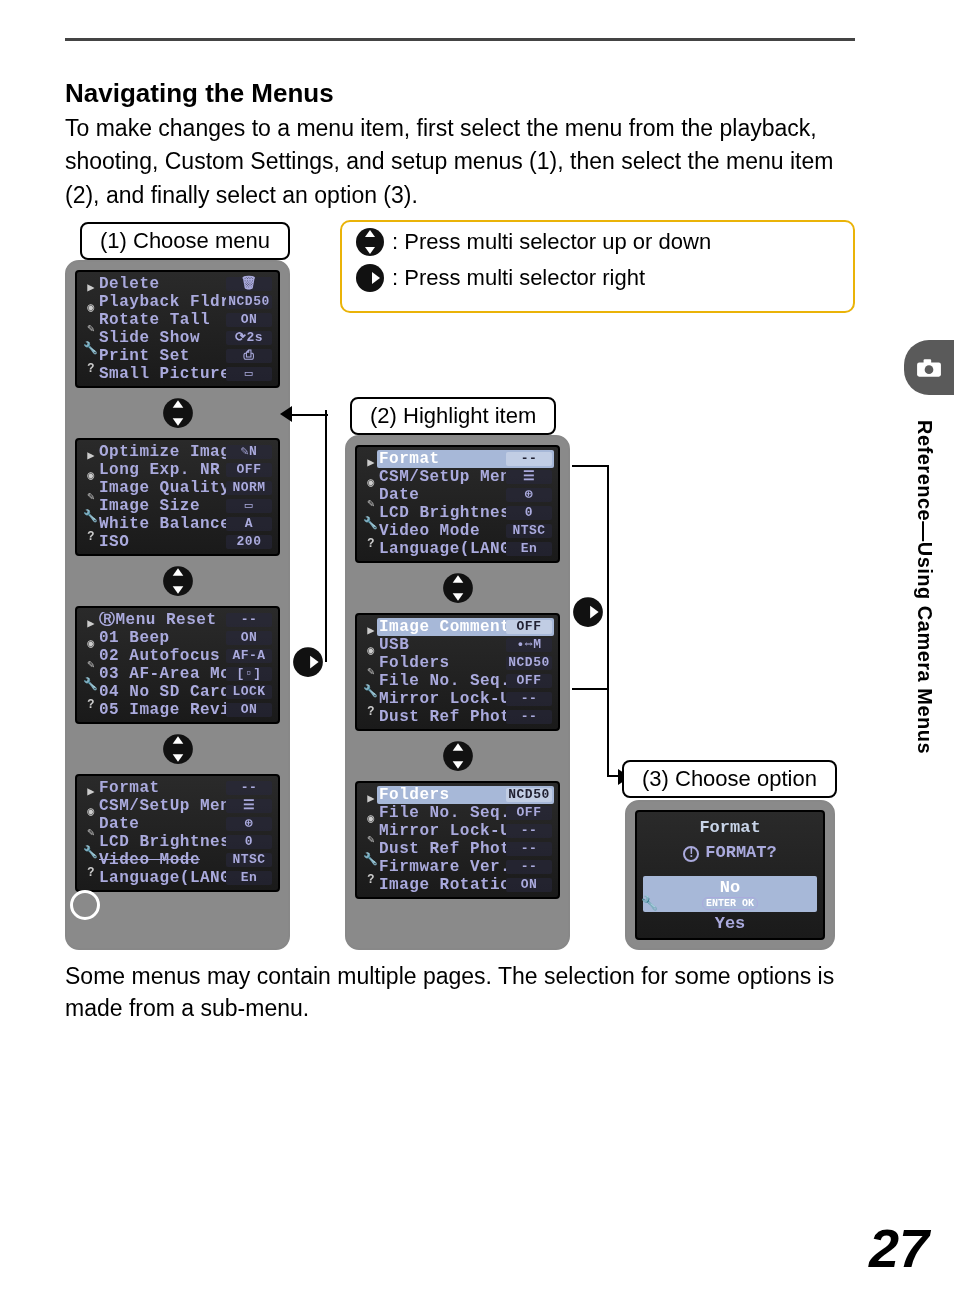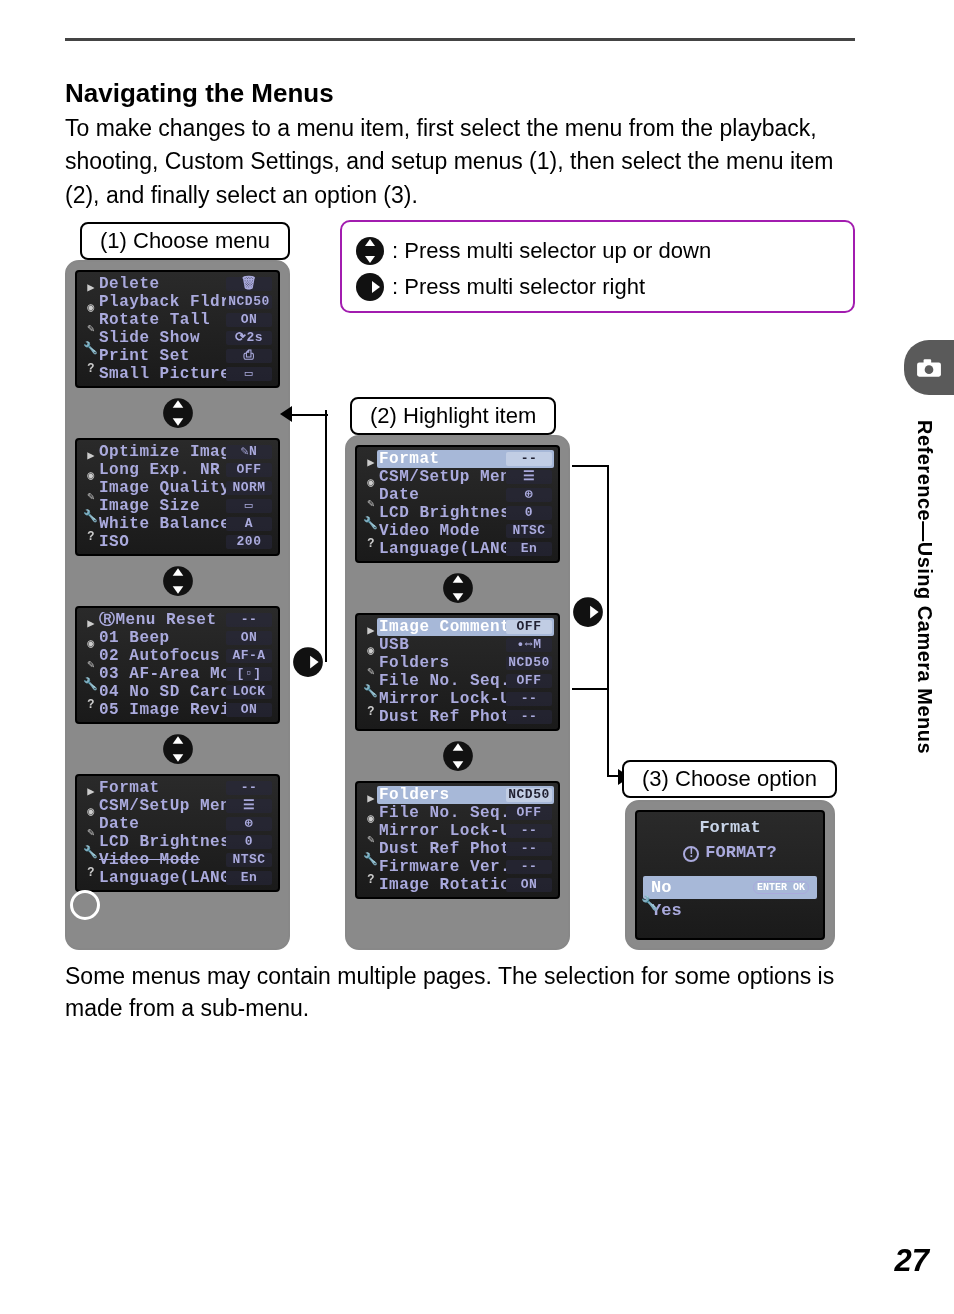--- a/index.html
+++ b/index.html
@@ -1,46 +1,46 @@
 <!DOCTYPE html>
 <html><head>
 <meta charset="utf-8">
 <style>
   * { box-sizing: border-box; margin: 0; padding: 0; }
   body { font-family: "Helvetica Neue", Arial, sans-serif; background: #fff; width: 954px; height: 1314px; position: relative; color: #000; }
   .page { position: absolute; left: 0; top: 0; width: 954px; height: 1314px; }
   .side-tab { position: absolute; right: 0; top: 340px; width: 50px; height: 55px; background: #5a5a5a; border-radius: 25px 0 0 25px; display: flex; align-items: center; justify-content: center; }
   .side-tab svg { width: 26px; height: 20px; fill: #fff; }
   .side-label { position: absolute; right: 18px; top: 420px; writing-mode: vertical-rl; font-weight: bold; font-size: 20px; letter-spacing: 0.5px; }
-  .page-num { position: absolute; right: 25px; bottom: 35px; font-size: 31px; font-style: italic; font-weight: bold; }
+  .page-num { position: absolute; right: 25px; bottom: 35px; font-size: 54px; font-style: italic; font-weight: bold; }
   .hr-top { position: absolute; left: 65px; top: 38px; width: 790px; height: 3px; background: #444; }
   .heading { position: absolute; left: 65px; top: 78px; font-size: 26px; font-weight: bold; }
   .intro { position: absolute; left: 65px; top: 112px; width: 790px; font-size: 23px; line-height: 1.45; }
-  .legend-box { position: absolute; left: 340px; top: 220px; width: 515px; height: 93px; border: 2px solid #a21caf; border-radius: 10px; padding: 14px 12px; font-size: 22px; }
+  .legend-box { position: absolute; left: 340px; top: 220px; width: 515px; height: 93px; border: 2px solid #eab308; border-radius: 10px; padding: 5px 12px; font-size: 22px; }
   .legend-row { display: flex; align-items: center; margin-bottom: 6px; }
   .legend-icon { width: 32px; height: 30px; margin-right: 6px; display:inline-flex; align-items:center; justify-content:center;}
   .col1-label, .col2-label, .col3-label { position: absolute; background: #fff; border: 2px solid #000; border-radius: 8px; font-size: 22px; padding: 4px 18px; z-index: 5; }
   .panel { position: absolute; background: #8a8a8a; border: 2px solid #888; border-radius: 14px; padding: 8px; }
   .lcd { background: linear-gradient(180deg,#2a2a2a,#1a1a1a); border: 2px solid #000; border-radius: 4px; width: 100%; font-family: "Courier New", monospace; font-size: 16px; color: #aad; font-weight: bold; letter-spacing: 0.5px; padding: 3px 4px; line-height: 1.05; }
   .lcd-row { display: flex; justify-content: flex-end; align-items: center; padding: 0 2px; height: 18px; }
   .lcd-row.hl { background: #a7b8d8; color: #fff; border-radius:2px;}
   .lcd-row .lab { flex: 1; white-space: nowrap; overflow: hidden; }
   .lcd-row .val { width: 46px; text-align: center; font-size: 13px; background: rgba(40,40,60,0.6); border-radius:2px; padding:0 2px;}
   .lcd-row.hl .val { background: rgba(255,255,255,0.3); color:#223;}
   .tabicons { position:absolute; left:6px; top:6px; bottom:6px; width:16px; display:flex; flex-direction:column; justify-content:space-around;}
   .tabicons span{ font-size:12px; color:#ccc; text-align:center;}
   .lcd-inner{ margin-left:16px;}
   .ud-arrow { display:flex; justify-content:center; margin:8px 0;}
   .ud-arrow svg{ width:34px; height:34px;}
   .r-arrow{ position:absolute; }
   .r-arrow svg{ width:34px; height:34px;}
   .flowline{ position:absolute; border:2px solid #000;}
   .opt-lcd{ background:linear-gradient(180deg,#2a2a2a,#1a1a1a); border:2px solid #000; border-radius:4px; font-family:"Courier New",monospace; color:#aad; font-weight:bold; padding:6px; font-size:17px;}
   .opt-title{ text-align:center; color:#c8d4e8; margin-bottom:6px;}
-  .opt-row{ display:flex; justify-content:space-between; align-items:center; padding:2px 8px;}
+  .opt-row{ display:flex; justify-content:flex-end; align-items:center; padding:2px 8px;flex-direction:column;}
   .opt-row.hl{ background:#a7b8d8; color:#fff; border-radius:2px;}
   .opt-row .ok{ font-size:10px; border:1px solid #aad; border-radius:6px; padding:0 3px;}
   .warn-ico{ display:inline-block; border:2px solid #aad; border-radius:50%; width:16px; height:16px; text-align:center; line-height:13px; font-size:12px; margin-right:6px;}
   .footnote{ position:absolute; left:65px; top:960px; width:790px; font-size:23px; line-height:1.4;}
   .circ-hl{position:absolute; border:3px solid #fff; border-radius:50%; width:30px; height:30px;}
 </style>
 </head>
 <body>
 
 <div class="page">

